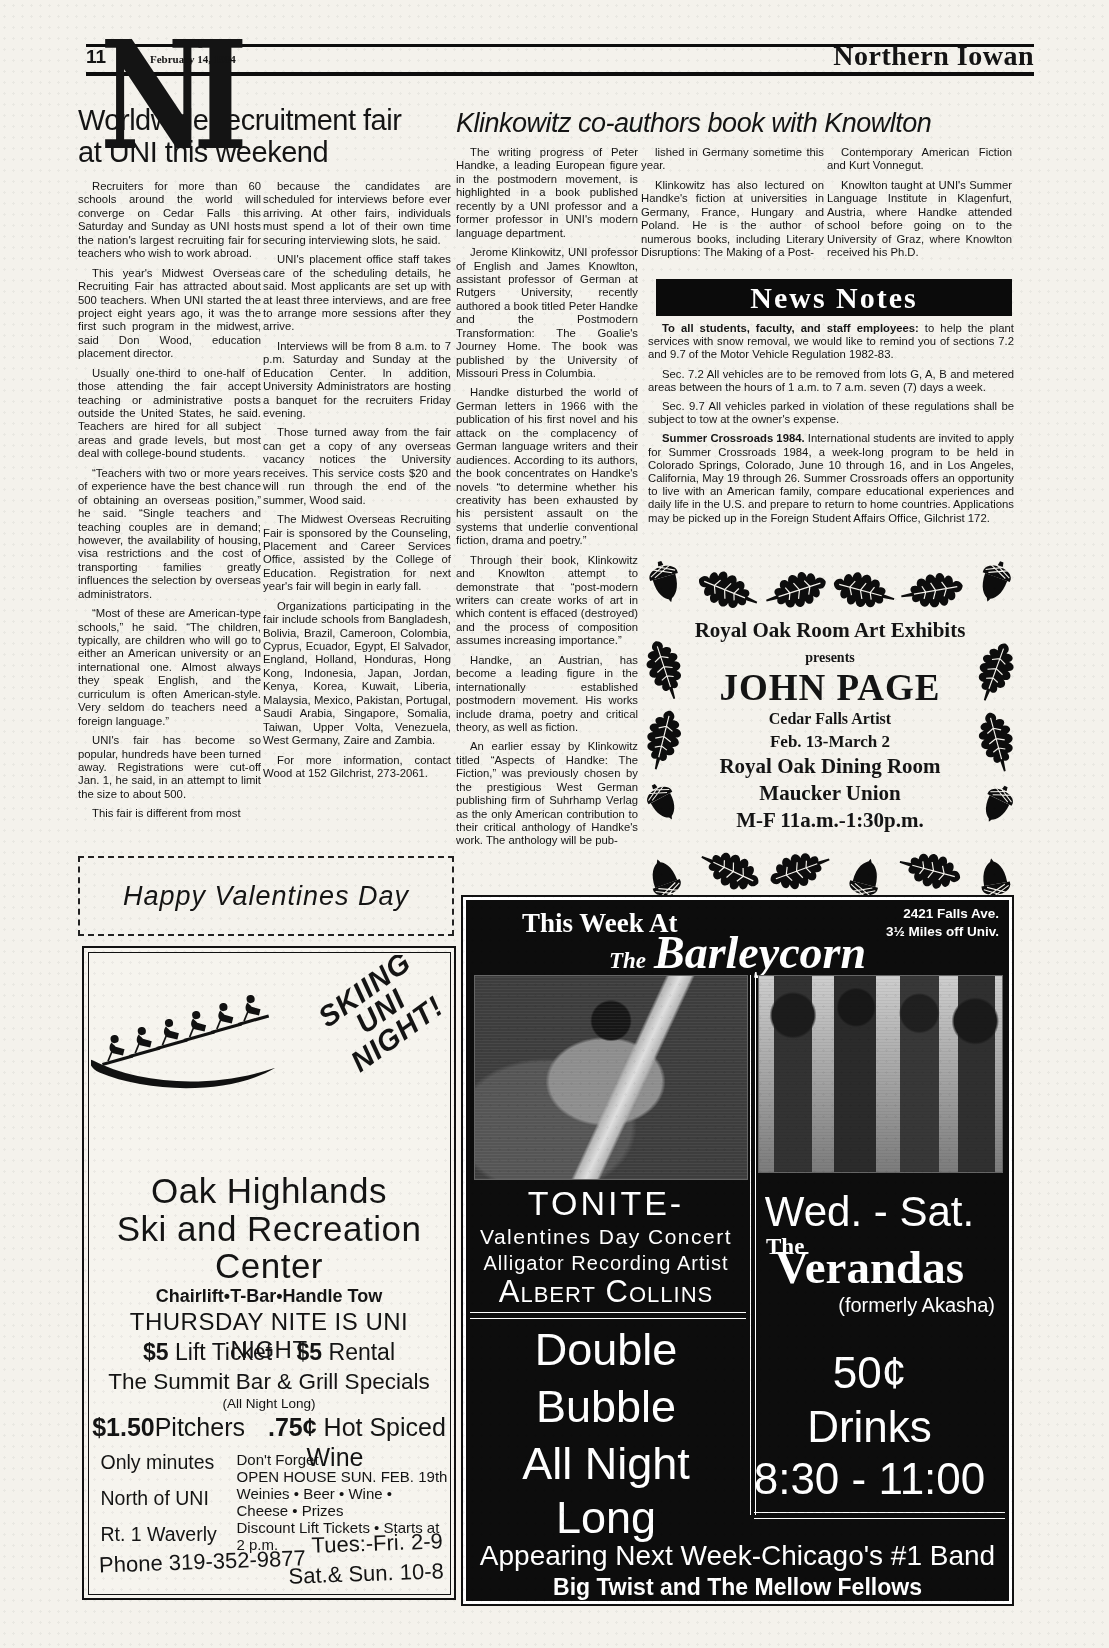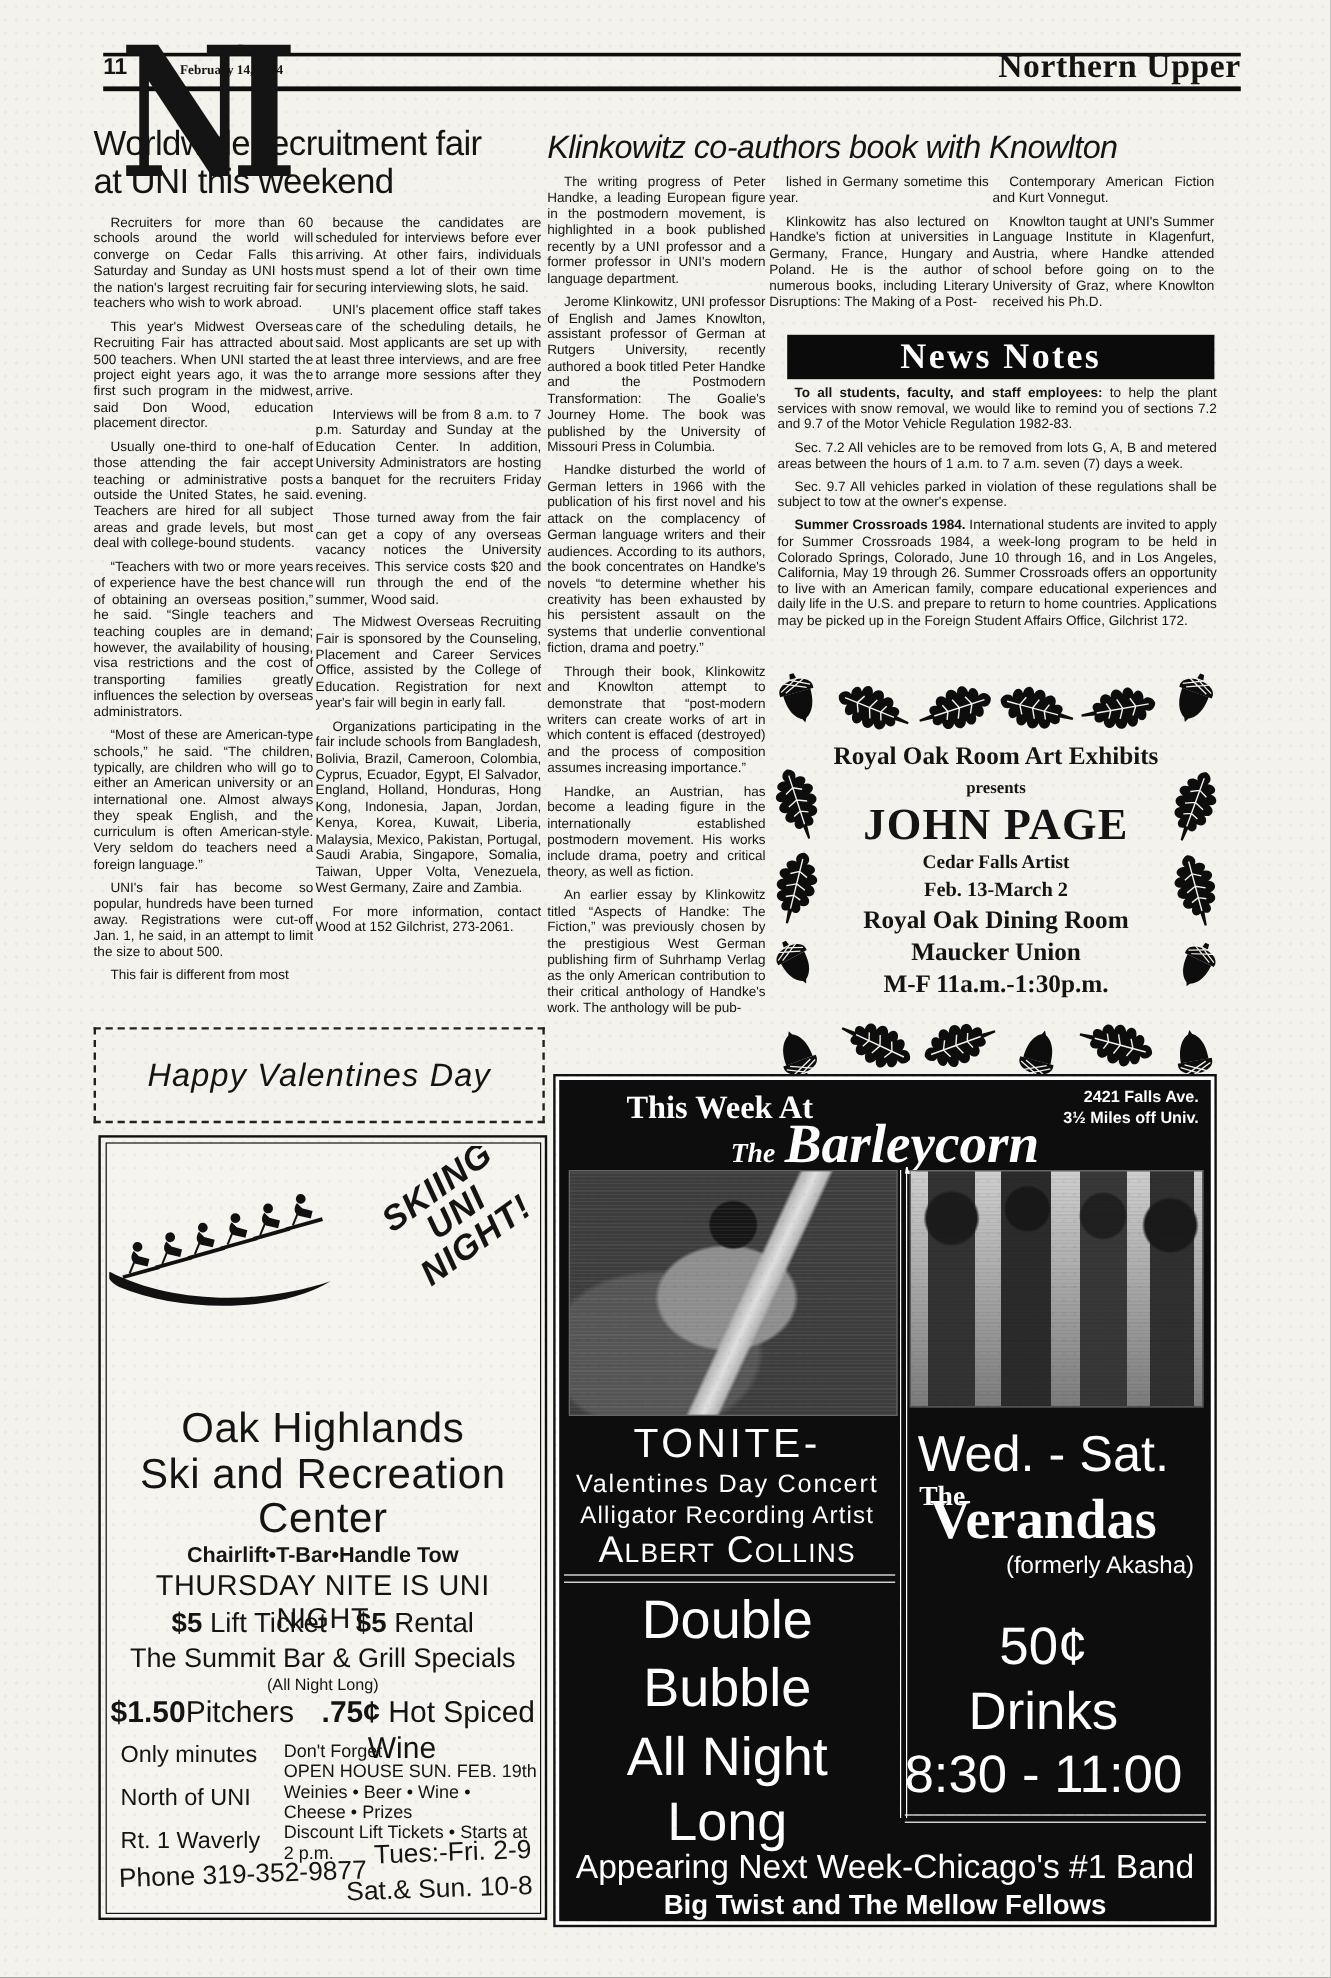--- a/index.html
+++ b/index.html
@@ -97,21 +97,21 @@
 </svg>
 
 <div class="page">
 
   <div>
     <div class="rule" style="left:86px;top:44px;width:948px;height:3px;"></div>
     <div class="rule" style="left:86px;top:72px;width:948px;height:4px;"></div>
     <div class="ni-logo">NI</div>
     <div class="pagenum">11</div>
     <div class="issuedate">February 14, 1984</div>
-    <div class="paper-title">Northern Upper</div>
+    <div class="paper-title">Northern Iowan</div>
   </div>
 
   <div>
     <div class="headline" style="left:78px;top:104px;width:390px;">
       <div>Worldwide recruitment fair</div>
       <div>at UNI this weekend</div>
     </div>
     <div class="col" style="left:78px;top:180px;width:183px;height:658px;">
       <p>Recruiters for more than 60 schools around the world will converge on Cedar Falls this Saturday and Sunday as UNI hosts the nation's largest recruiting fair for teachers who wish to work abroad.</p>
       <p>This year's Midwest Overseas Recruiting Fair has attracted about 500 teachers. When UNI started the project eight years ago, it was the first such program in the midwest, said Don Wood, education placement director.</p>

